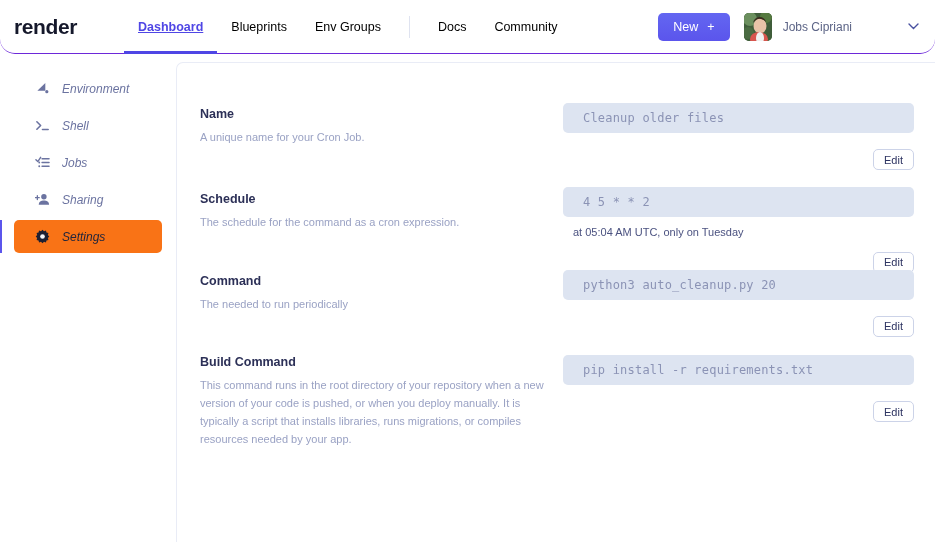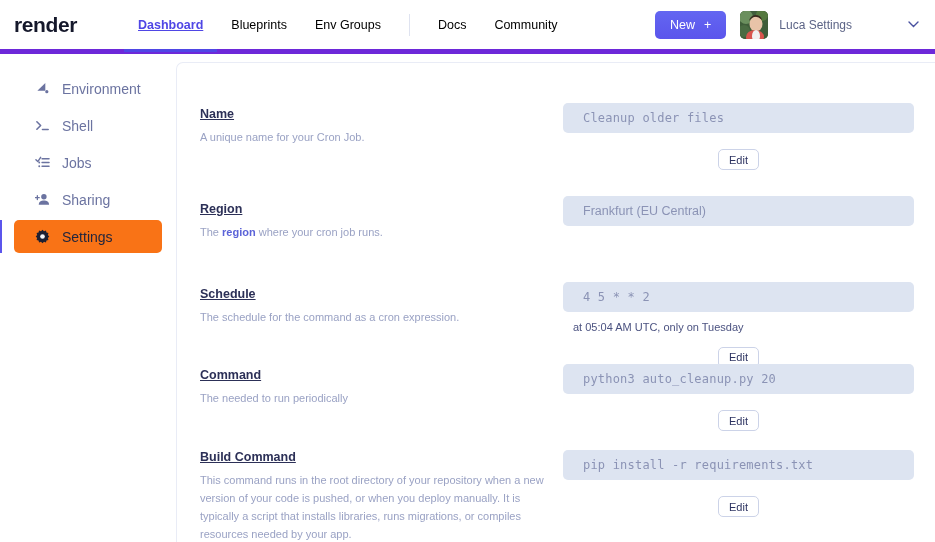--- a/index.html
+++ b/index.html
@@ -13,23 +13,24 @@
     -webkit-font-smoothing: antialiased;
   }
 
   
   #top-header {
     position: absolute;
     top: 0; left: 0;
     width: 935px;
     height: 54px;
     background: #ffffff;
-    border-bottom: 5px solid #6d28d9;
-    display: flex;
-    align-items: center;
+    border-bottom: 1px solid #6d28d9;
+    display: flex;
+    align-items: center;
+    border-radius: 15px;
   }
 
   #brand-logo {
     font-size: 21px;
     font-weight: bold;
     color: #15182b;
     letter-spacing: -0.4px;
     margin-left: 14px;
     width: 90px;
   }
@@ -150,23 +151,24 @@
     width: 16px;
     height: 16px;
     display: flex;
     align-items: center;
     justify-content: center;
     flex: none;
   }
   .sb-icon svg { display: block; }
 
   .sb-label {
-    font-size: 14px;
+    font-size: 12px;
     color: #6b73a0;
     margin-left: 12px;
+    font-style: italic;
   }
   .sidebar-item.active .sb-label {
     color: #23263d;
   }
 
   
   #content-card {
     position: absolute;
     top: 62px;
     left: 176px;
@@ -188,21 +190,20 @@
 
   .field-left {
     width: 355px;
   }
 
   .field-title {
     font-size: 12.5px;
     font-weight: bold;
     color: #2c3057;
     margin-bottom: 8px;
-    text-decoration: underline;
   }
 
   .field-desc {
     font-size: 11px;
     color: #9aa2c4;
     line-height: 1.62;
   }
   .field-desc .inline-link {
     color: #5b63d8;
     font-weight: bold;
@@ -233,21 +234,21 @@
 
   .helper-text {
     font-size: 11px;
     color: #4b5280;
     margin-top: 9px;
     margin-left: 10px;
   }
 
   .edit-row {
     display: flex;
-    justify-content: center;
+    justify-content: flex-end;
   }
 
   .edit-button {
     background: #ffffff;
     border: 1px solid #ccd3e8;
     border-radius: 5px;
     height: 21px;
     padding: 0 10px;
     font-size: 11px;
     color: #2d3361;
@@ -285,21 +286,21 @@
         <circle cx="6" cy="6" r="7" fill="#6b8f5e"></circle>
         <circle cx="22" cy="4" r="6" fill="#55793f"></circle>
         <circle cx="4" cy="20" r="6" fill="#4a6b42"></circle>
         <ellipse cx="16" cy="13" rx="6.5" ry="7.5" fill="#e8c3a8"></ellipse>
         <path d="M9 10 Q15 2 22 9 Q21 4 15 4 Q10 5 9 10Z" fill="#3b2a1e"></path>
         <ellipse cx="15" cy="26" rx="9" ry="7" fill="#d8554e"></ellipse>
         <ellipse cx="16" cy="25" rx="4" ry="6" fill="#f0f0f0"></ellipse>
       </svg>
     </div>
 
-    <div id="user-name">Luca Settings</div>
+    <div id="user-name">Jobs Cipriani</div>
 
     <div id="user-chevron">
       <svg width="11" height="7" viewBox="0 0 11 7">
         <path d="M1 1 L5.5 5.5 L10 1" stroke="#4a52a0" stroke-width="1.4" fill="none" stroke-linecap="round"></path>
       </svg>
     </div>
   </div>
 </div>
 
 <div id="sidebar">
@@ -368,31 +369,20 @@
       </div>
     </div>
     <div class="field-right" style="top:40px;">
       <div class="value-box mono">Cleanup older files</div>
       <div class="edit-row" style="margin-top:16px;">
         <button class="edit-button">Edit</button>
       </div>
     </div>
   </div>
 
-  <div class="form-row" style="padding-top:55px;">
-    <div class="field-left">
-      <div class="field-title">Region</div>
-      <div class="field-desc">
-        <span>The </span><span class="inline-link">region</span><span> where your cron job runs.</span>
-      </div>
-    </div>
-    <div class="field-right" style="top:49px;">
-      <div class="value-box">Frankfurt (EU Central)</div>
-    </div>
-  </div>
 
   <div class="form-row" style="padding-top:45px;">
     <div class="field-left">
       <div class="field-title">Schedule</div>
       <div class="field-desc">
         <span>The schedule for the command as a cron expression.</span>
       </div>
     </div>
     <div class="field-right" style="top:40px;">
       <div class="value-box mono">4 5 * * 2</div>

